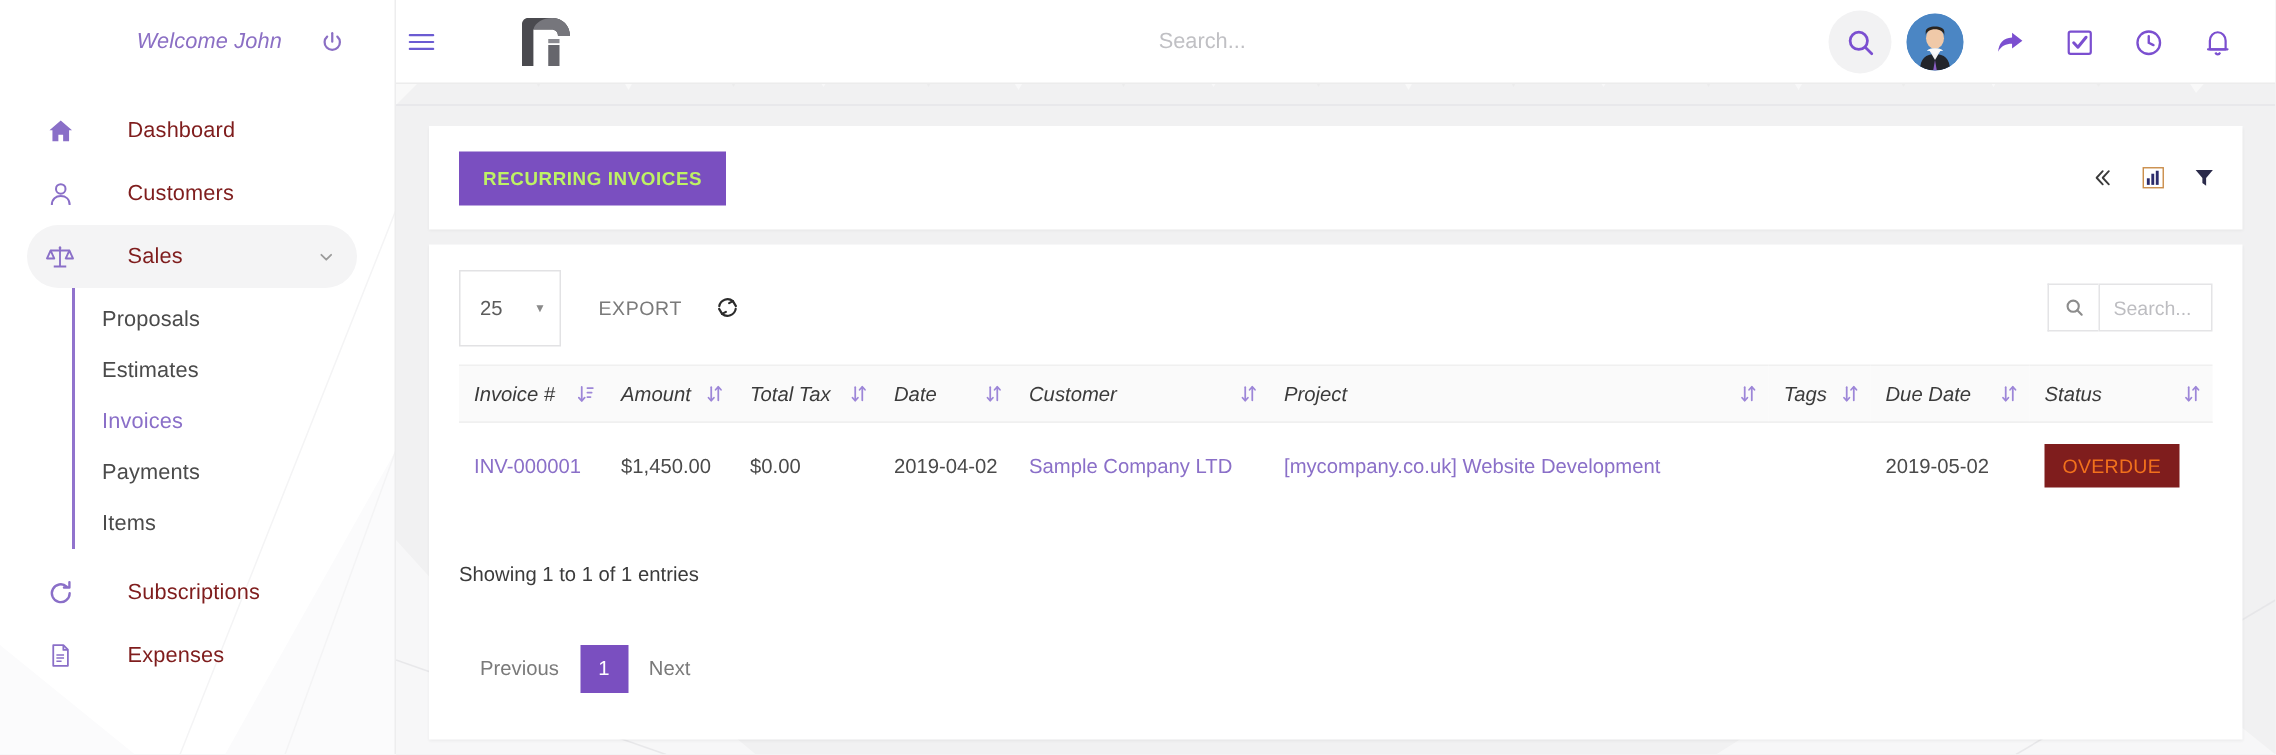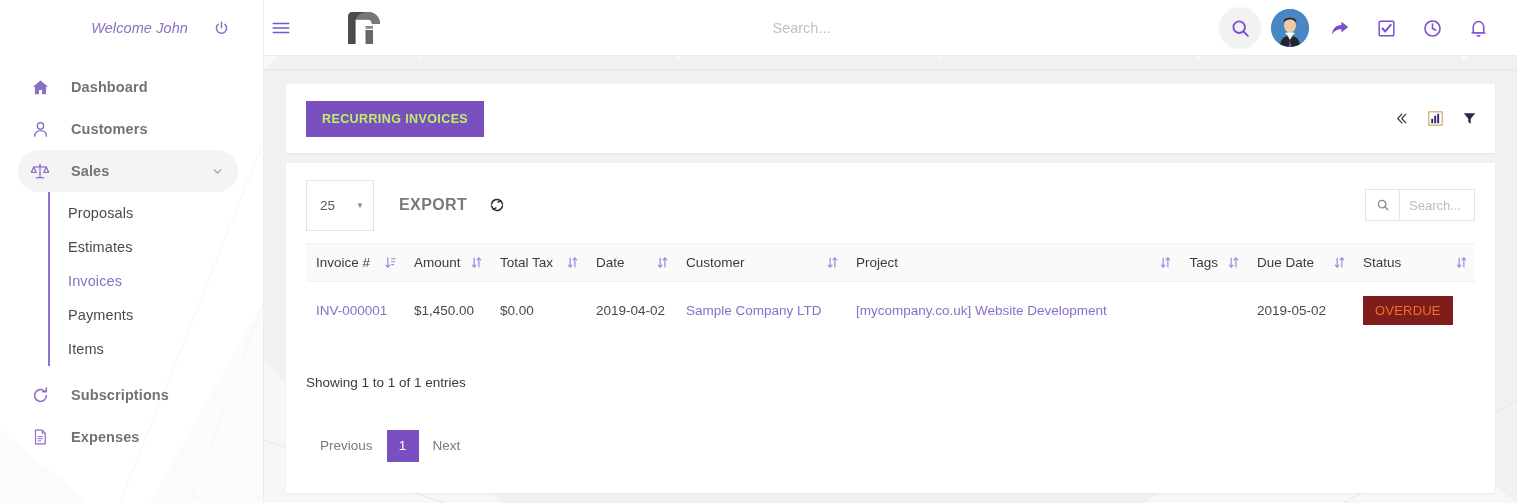--- a/index.html
+++ b/index.html
@@ -48,21 +48,21 @@
     display:flex; align-items:center; height:42px;
     margin:0 26px 0 18px; padding:0 14px 0 9px;
     border-radius:21px; cursor:pointer; position:relative;
   }
   .nav-item.active{ background:#f4f4f5; }
   .nav-ico{
     width:26px; min-width:26px; display:flex; align-items:center; justify-content:center;
     color:#8a6fc8;
   }
   .nav-label{
-    font-size:14.5px; color:#737373; font-weight:700; margin-left:18px;
+    font-size:14.5px; color:#7f1d1d; font-weight:400; margin-left:32px;
     letter-spacing:.1px; white-space:nowrap;
   }
   .nav-caret{ margin-left:auto; color:#9b9b9b; display:flex; align-items:center; }
   .subnav{ position:relative; margin:0 0 0 48px; padding:4px 0 8px 0; }
   .subnav::before{
     content:""; position:absolute; left:0; top:0; bottom:8px; width:2px;
     background:#9173cd;
   }
   .sub-item{
     display:block; font-size:14.5px; color:#4b4b4b; padding:9px 0 9px 20px;
@@ -128,22 +128,22 @@
     box-shadow:0 1px 2px rgba(0,0,0,.05); min-height:330px;
   }
   .table-tools{ display:flex; align-items:center; height:40px; }
   .len-select{
     width:68px;height:51px;border:1px solid #e2e2e4;background:#fff;
     display:flex;align-items:center;justify-content:space-between;
     padding:0 9px 0 13px; font-size:13.5px;color:#5c5c5c;cursor:pointer;
   }
   .len-select .caret{ font-size:8px; color:#8a8a8a; }
   .export-btn{
-    margin-left:25px; font-size:16px; letter-spacing:.4px;
-    color:#7a7a7a; cursor:pointer; font-weight:700;
+    margin-left:25px; font-size:13px; letter-spacing:.4px;
+    color:#7a7a7a; cursor:pointer; font-weight:400;
   }
   .refresh-btn{ margin-left:22px; cursor:pointer; color:#2b2b2b; display:flex; }
   .tbl-search{ margin-left:auto; display:flex; align-items:center; }
   .tbl-search .sbtn{
     width:34px;height:32px;border:1px solid #e4e4e6; border-right:none;
     display:flex;align-items:center;justify-content:center;color:#8c8c8c;
     background:#fff;cursor:pointer;
   }
   .tbl-search input{
     width:76px;height:32px;border:1px solid #e4e4e6;outline:none;
@@ -153,21 +153,21 @@
   .tbl-search input::placeholder{ color:#bdbdc1; }
 
   table{ width:100%; border-collapse:collapse; margin-top:18px; }
   thead tr{ background:#fafafa; }
   th{
     font-size:13.5px; font-weight:400; color:#3b3b3b; text-align:left;
     padding:11px 8px 11px 10px; white-space:nowrap;
     border-top:1px solid #f0f0f0; border-bottom:1px solid #f0f0f0;
     cursor:pointer;
   }
-  th .th-in{ display:flex; align-items:center; justify-content:space-between; gap:10px; }
+  th .th-in{ display:flex; align-items:center; justify-content:space-between; gap:10px;font-style:italic; }
   .sort-ico{ color:#9d86d8; display:flex; align-items:center; flex-shrink:0; }
   td{
     font-size:13.5px; color:#4a4a4a; padding:14px 8px 14px 10px;
     white-space:nowrap; vertical-align:middle;
   }
   td.link a{ color:#8a6fc8; text-decoration:none; cursor:pointer; }
   .badge{
     display:inline-block; background:#7f1d1d; color:#f2711c;
     font-size:13px; padding:7px 12px; letter-spacing:.2px;
   }

